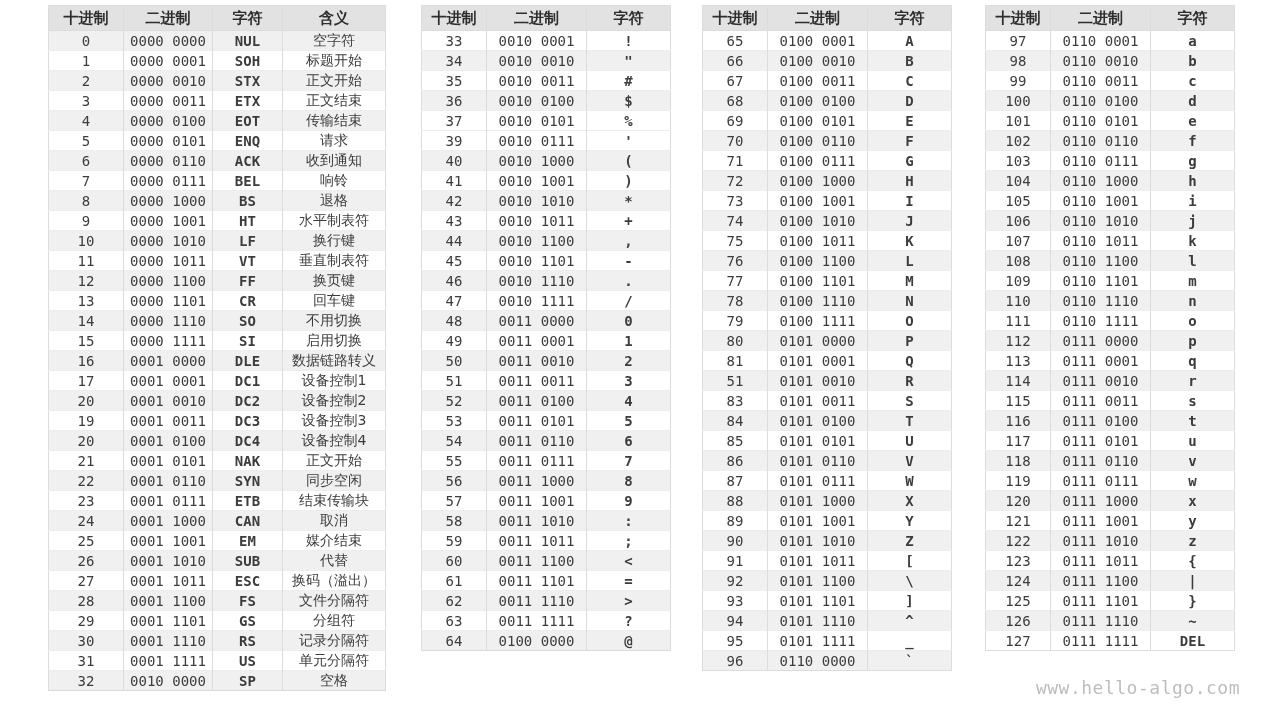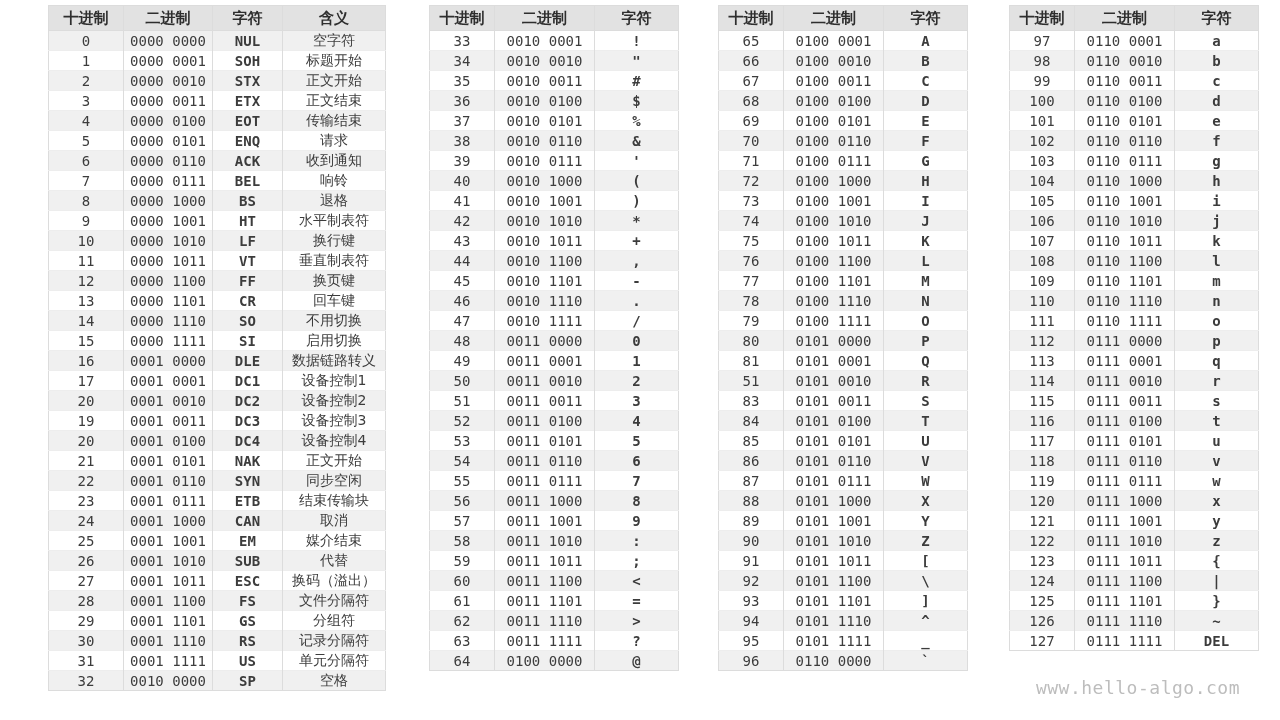--- a/index.html
+++ b/index.html
@@ -17,21 +17,21 @@
   html, body {
     margin: 0; padding: 0;
     width: 1280px; height: 720px;
     background: var(--page-bg);
     overflow: hidden;
     font-family: "DejaVu Sans", "Liberation Sans", sans-serif;
   }
   .page { position: relative; width: 1280px; height: 720px; }
   .tables-row {
     position: absolute; top: 5px; left: 0;
-    display: flex; align-items: flex-start; gap: 8px;
+    display: flex; align-items: flex-start;
   }
   table.ascii-table {
     border-collapse: collapse;
     table-layout: fixed;
     border: 1px solid var(--border);
   }
   table.ascii-table th {
     background: var(--header-bg);
     color: var(--header-text);
     font-weight: bold;
@@ -330,25 +330,20 @@
           <tr class="stripe">
             <td class="c0">36</td>
             <td class="c1">0010 0100</td>
             <td class="c2">$</td>
           </tr>
           <tr>
             <td class="c0">37</td>
             <td class="c1">0010 0101</td>
             <td class="c2">%</td>
           </tr>
-          <tr class="stripe">
-            <td class="c0">38</td>
-            <td class="c1">0010 0110</td>
-            <td class="c2">&amp;</td>
-          </tr>
           <tr>
             <td class="c0">39</td>
             <td class="c1">0010 0111</td>
             <td class="c2">'</td>
           </tr>
           <tr class="stripe">
             <td class="c0">40</td>
             <td class="c1">0010 1000</td>
             <td class="c2">(</td>
           </tr>

